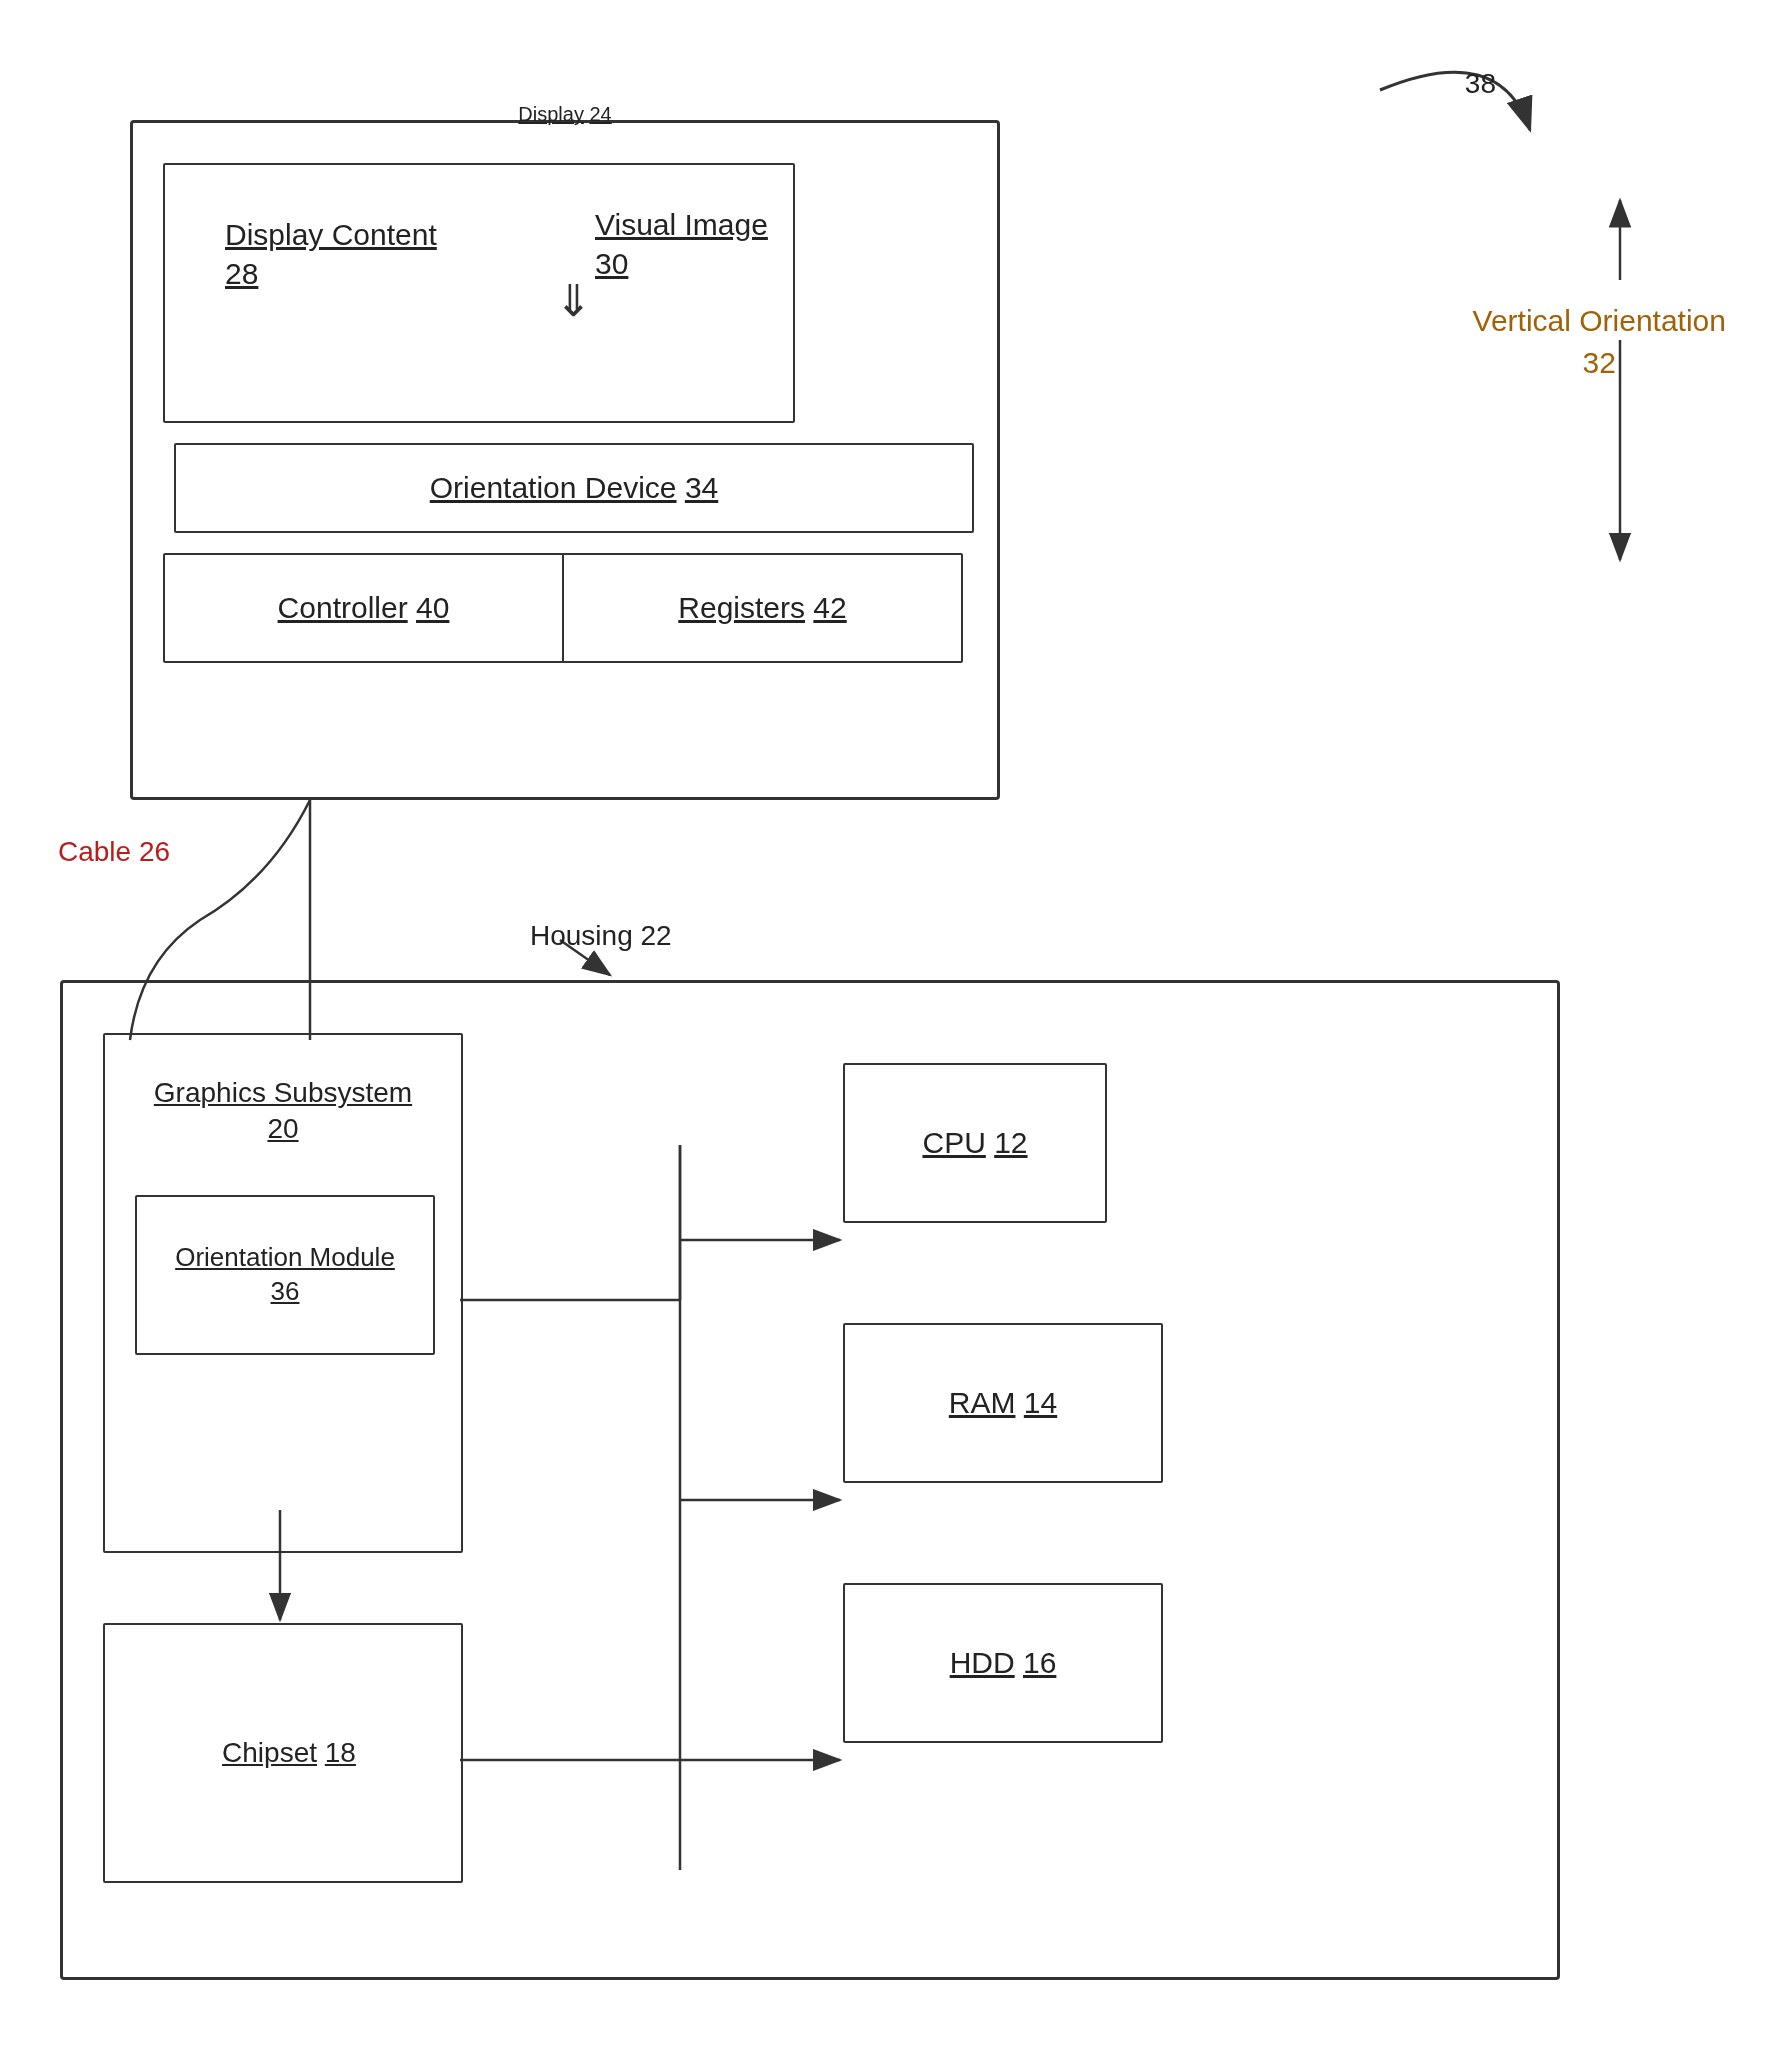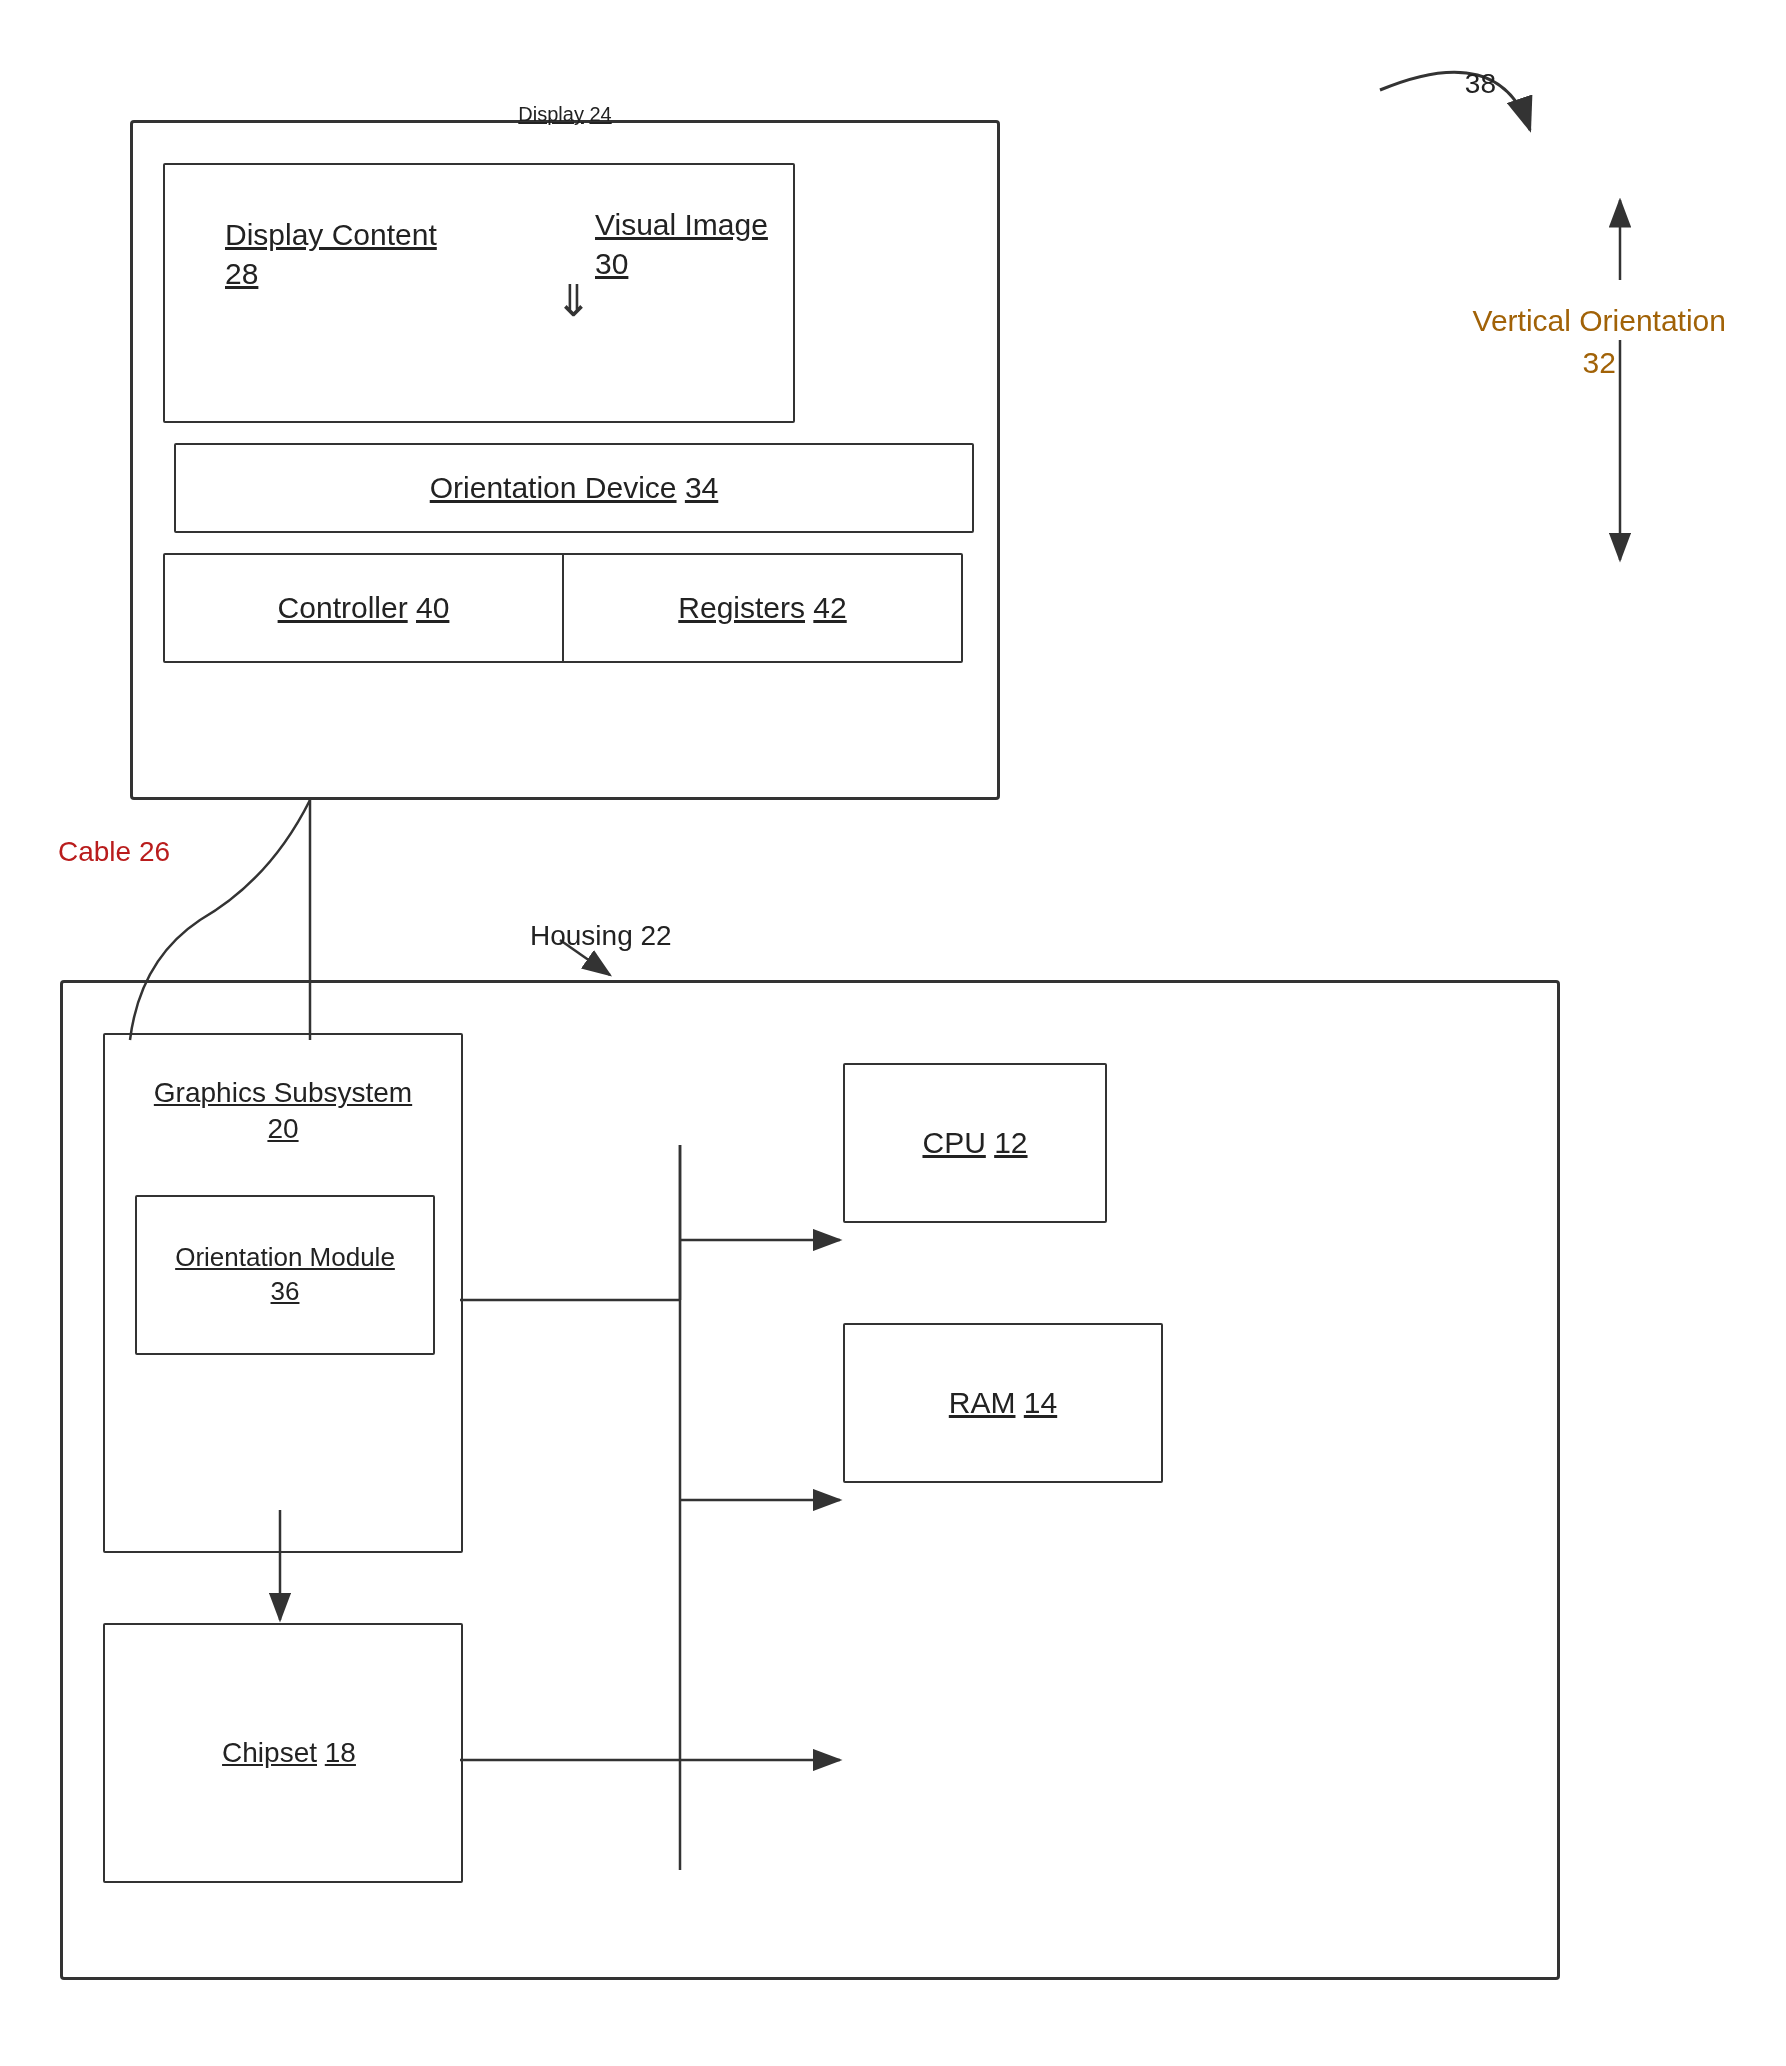--- a/index.html
+++ b/index.html
@@ -493,16 +493,21 @@
         <span>CPU</span>&nbsp;<span style="text-decoration:underline;">12</span>
       </div>
     </div>
 
     <div class="ram-box">
       <div class="ram-label">
         <span>RAM</span>&nbsp;<span style="text-decoration:underline;">14</span>
       </div>
     </div>
 
+    <div class="hdd-box">
+      <div class="hdd-label">
+        <span>HDD</span>&nbsp;<span style="text-decoration:underline;">16</span>
+      </div>
+    </div>
 
   </div>
 
 </div>
 
 </body></html>

